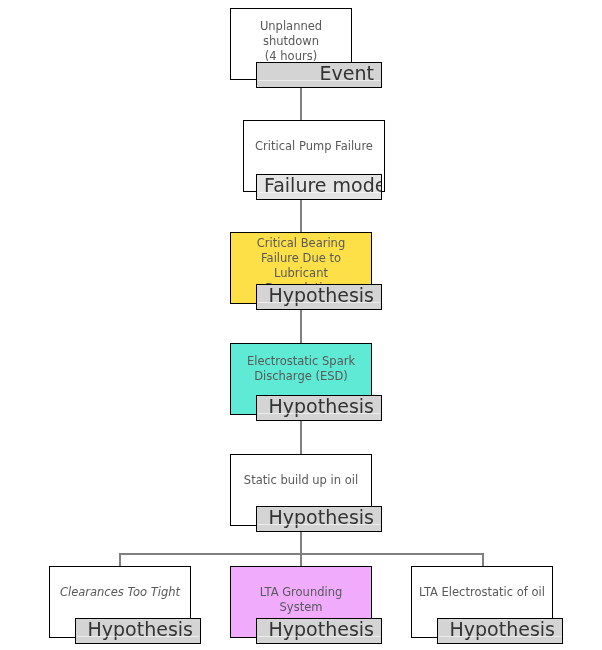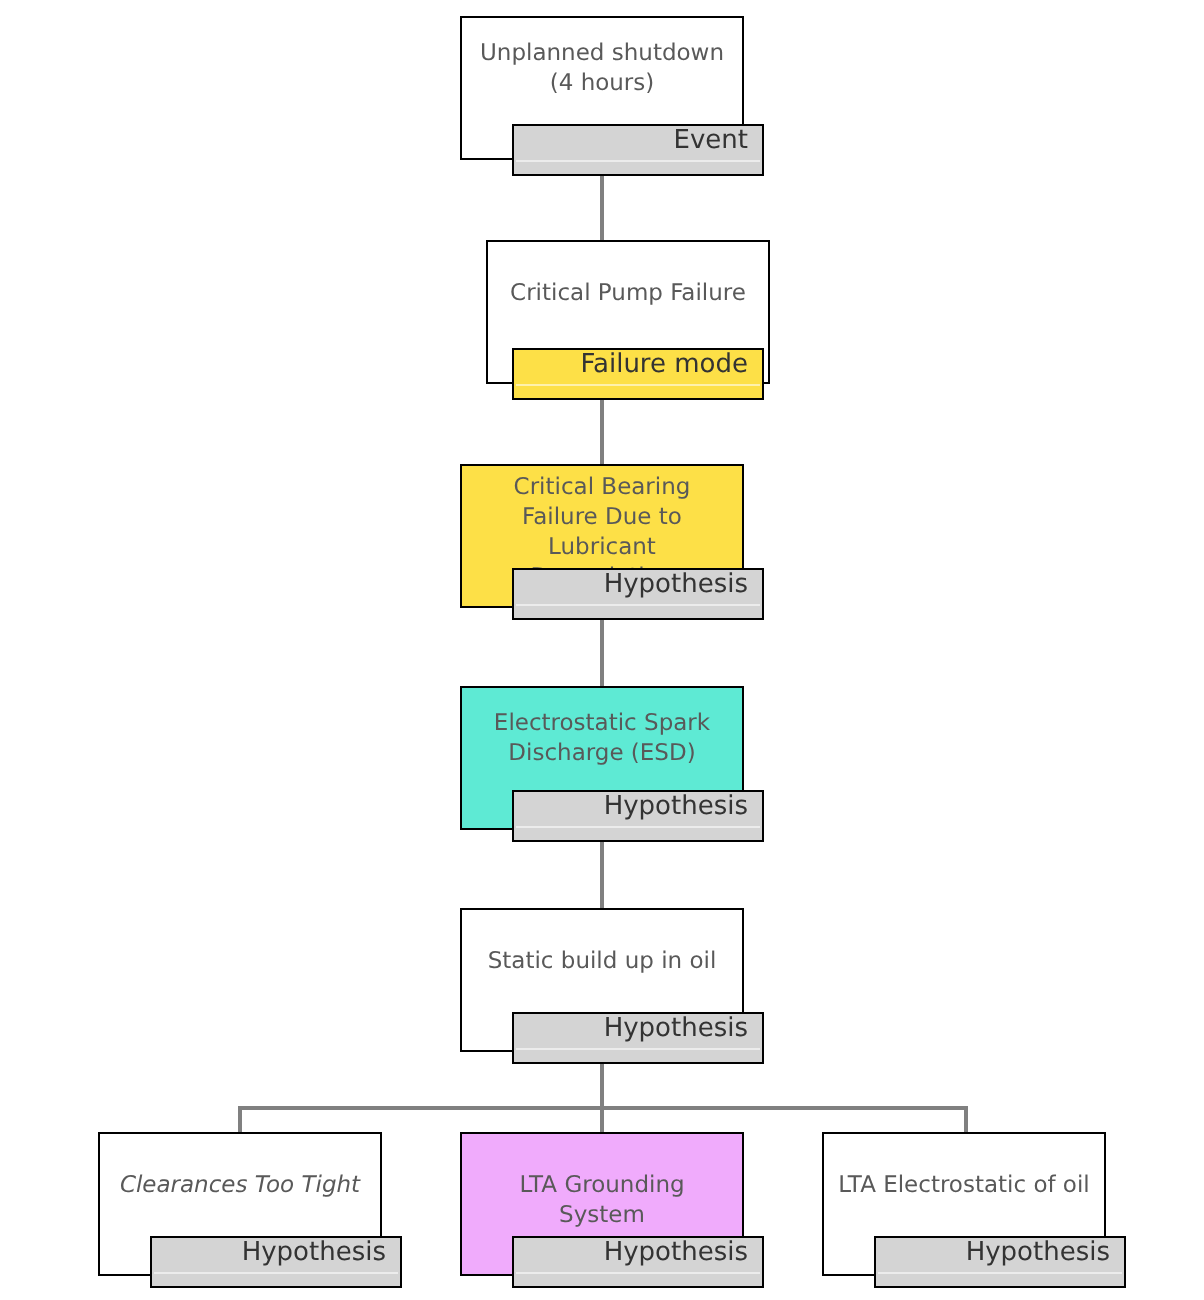--- a/index.html
+++ b/index.html
@@ -62,21 +62,21 @@
     box-sizing: border-box;
     border: 1px solid #000000;
     background: #d4d4d4;
     color: #333333;
     text-align: right;
     padding: 1px 7px 2px 7px;
     line-height: 1;
     white-space: nowrap;
     overflow: hidden;
   }
-  .node-label.sz-md { font-size: 13px; }
+  .node-label.sz-md { font-size: 19px; }
   
   .node-label::after {
     content: "";
     position: absolute;
     left: 1px;
     right: 1px;
     bottom: 6px;
     height: 1px;
     background: rgba(255,255,255,0.55);
     pointer-events: none;
@@ -89,31 +89,31 @@
     <div class="connector v" style="left: 300px; top: 88px; height: 32px; background: rgb(128, 128, 128);"></div>
     <div class="connector v" style="left: 300px; top: 200px; height: 32px; background: rgb(128, 128, 128);"></div>
     <div class="connector v" style="left: 300px; top: 310px; height: 33px; background: rgb(128, 128, 128);"></div>
     <div class="connector v" style="left: 300px; top: 421px; height: 33px; background: rgb(128, 128, 128);"></div>
     <div class="connector v" style="left: 300px; top: 532px; height: 22px; background: rgb(128, 128, 128);"></div>
     <div class="connector h" style="left: 119px; top: 553px; width: 364px; background: rgb(128, 128, 128);"></div>
     <div class="connector v" style="left: 119px; top: 553px; height: 14px; background: rgb(128, 128, 128);"></div>
     <div class="connector v" style="left: 300px; top: 553px; height: 14px; background: rgb(128, 128, 128);"></div>
     <div class="connector v" style="left: 482px; top: 553px; height: 14px; background: rgb(128, 128, 128);"></div>
     <div class="node" style="left: 0px; top: 0px;">
-      <div class="node-box" style="left: 230px; top: 8px; width: 142px; height: 72px; border-color: rgb(0, 0, 0); background: rgb(255, 255, 255);">
+      <div class="node-box" style="left: 230px; top: 8px; width: 122px; height: 72px; border-color: rgb(0, 0, 0); background: rgb(255, 255, 255);">
         <div class="node-text" style="color: rgb(89, 89, 89); top: 10px;">Unplanned shutdown
 (4 hours)</div>
       </div>
       <div class="node-label sz-md" style="left: 256px; top: 62px; width: 126px; height: 26px; background: rgb(212, 212, 212); color: rgb(51, 51, 51); border-color: rgb(0, 0, 0);">Event</div>
     </div>
     <div class="node" style="left: 0px; top: 0px;">
       <div class="node-box" style="left: 230px; top: 120px; width: 142px; height: 72px; border-color: rgb(0, 0, 0); background: rgb(255, 255, 255); margin-left: 13px;">
         <div class="node-text" style="color: rgb(89, 89, 89); top: 18px;">Critical Pump Failure</div>
       </div>
-      <div class="node-label sz-md" style="left: 256px; top: 174px; width: 126px; height: 26px; background: #fde047; color: rgb(51, 51, 51); border-color: rgb(0, 0, 0);">Failure mode</div>
+      <div class="node-label sz-md" style="left: 256px; top: 174px; width: 126px; height: 26px; background: #e5e5e5; color: rgb(51, 51, 51); border-color: rgb(0, 0, 0);">Failure mode</div>
     </div>
     <div class="node" style="left: 0px; top: 0px;">
       <div class="node-box" style="left: 230px; top: 232px; width: 142px; height: 72px; border-color: rgb(0, 0, 0); background: #fde047;">
         <div class="node-text" style="color: rgb(89, 89, 89); top: 3px;">Critical Bearing
 Failure Due to
 Lubricant Degradation</div>
       </div>
       <div class="node-label sz-md" style="left: 256px; top: 284px; width: 126px; height: 26px; background: rgb(212, 212, 212); color: rgb(51, 51, 51); border-color: rgb(0, 0, 0);">Hypothesis</div>
     </div>
     <div class="node" style="left: 0px; top: 0px;">

